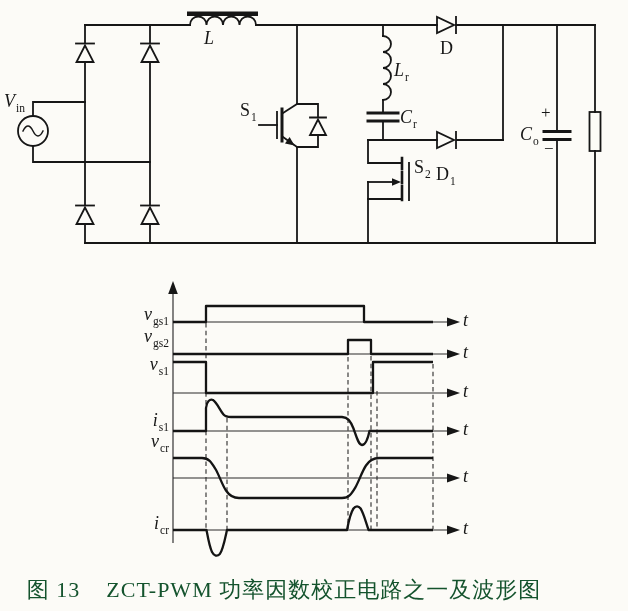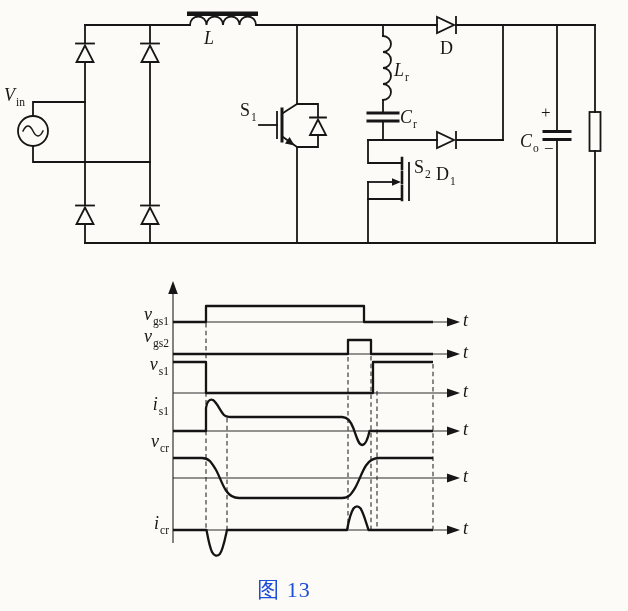--- a/index.html
+++ b/index.html
@@ -29,21 +29,21 @@
   }
   .sign{font-size:17px;font-style:normal;}
   .wl{right:459px;text-align:center;}
   .tl{left:463px;font-size:18px;}
   .caption{
     position:absolute;
     left:0;top:575px;width:568px;
     display:flex;justify-content:center;gap:26px;
     font-size:22px;
     letter-spacing:1px;
-    color:#1d4ed8;
+    color:#14532d;
   }
 </style>
 </head>
 <body>
 
 <div class="page">
 
   <svg class="art" width="628" height="611" viewBox="0 0 628 611">
 
     <g stroke="#161616" stroke-width="1.8" fill="none" stroke-linecap="square">
@@ -212,44 +212,45 @@
                  C222.8,550.5 224.8,540 227,530
                  H347
                  C348.5,522 350.5,512.8 353.5,508.5
                  C355.5,505.6 358.6,505.6 360.6,508.5
                  C363.6,513 365.6,521.5 368.6,530
                  H433"></path>
       </g>
     </g>
   </svg>
 
-  <span class="lbl" style="left:4px;top:86px"><span class="m">V</span><sub>in</sub></span>
+  <span class="lbl" style="left:4px;top:92px"><span class="m">V</span><sub>in</sub></span>
   <span class="lbl" style="left:204px;top:29px"><span class="m">L</span><sub></sub></span>
   <span class="lbl" style="left:240px;top:101px"><span class="up">S</span><sub>1</sub></span>
   <span class="lbl" style="left:394px;top:61px"><span class="m">L</span><sub>r</sub></span>
   <span class="lbl" style="left:400px;top:108px"><span class="m">C</span><sub>r</sub></span>
   <span class="lbl" style="left:440px;top:39px"><span class="up">D</span><sub></sub></span>
   <span class="lbl" style="left:436px;top:165px"><span class="up">D</span><sub>1</sub></span>
   <span class="lbl" style="left:414px;top:158px"><span class="up">S</span><sub>2</sub></span>
-  <span class="lbl" style="left:520px;top:132px"><span class="m">C</span><sub>o</sub></span>
+  <span class="lbl" style="left:520px;top:125px"><span class="m">C</span><sub>o</sub></span>
   <span class="lbl sign" style="left:541px;top:104px">+</span>
   <span class="lbl sign" style="left:544px;top:140px">−</span>
   <span class="lbl" style="left:635px;top:118px"><span class="m">V</span><sub>o</sub></span>
 
   <span class="lbl wl" style="top:305px"><span class="m">v</span><sub>gs1</sub></span>
   <span class="lbl wl" style="top:327px"><span class="m">v</span><sub>gs2</sub></span>
   <span class="lbl wl" style="top:355px"><span class="m">v</span><sub>s1</sub></span>
-  <span class="lbl wl" style="top:395px"><span class="m">i</span><sub>s1</sub></span>
+  <span class="lbl wl" style="top:411px"><span class="m">i</span><sub>s1</sub></span>
   <span class="lbl wl" style="top:432px"><span class="m">v</span><sub>cr</sub></span>
   <span class="lbl wl" style="top:514px"><span class="m">i</span><sub>cr</sub></span>
 
   <span class="lbl tl" style="top:311px"><span class="m">t</span></span>
   <span class="lbl tl" style="top:343px"><span class="m">t</span></span>
   <span class="lbl tl" style="top:382px"><span class="m">t</span></span>
   <span class="lbl tl" style="top:420px"><span class="m">t</span></span>
   <span class="lbl tl" style="top:467px"><span class="m">t</span></span>
   <span class="lbl tl" style="top:519px"><span class="m">t</span></span>
 
   <div class="caption">
     <span>图 13</span>
+    <span>ZCT-PWM 功率因数校正电路之一及波形图</span>
   </div>
 
 </div>
 
 </body></html>

